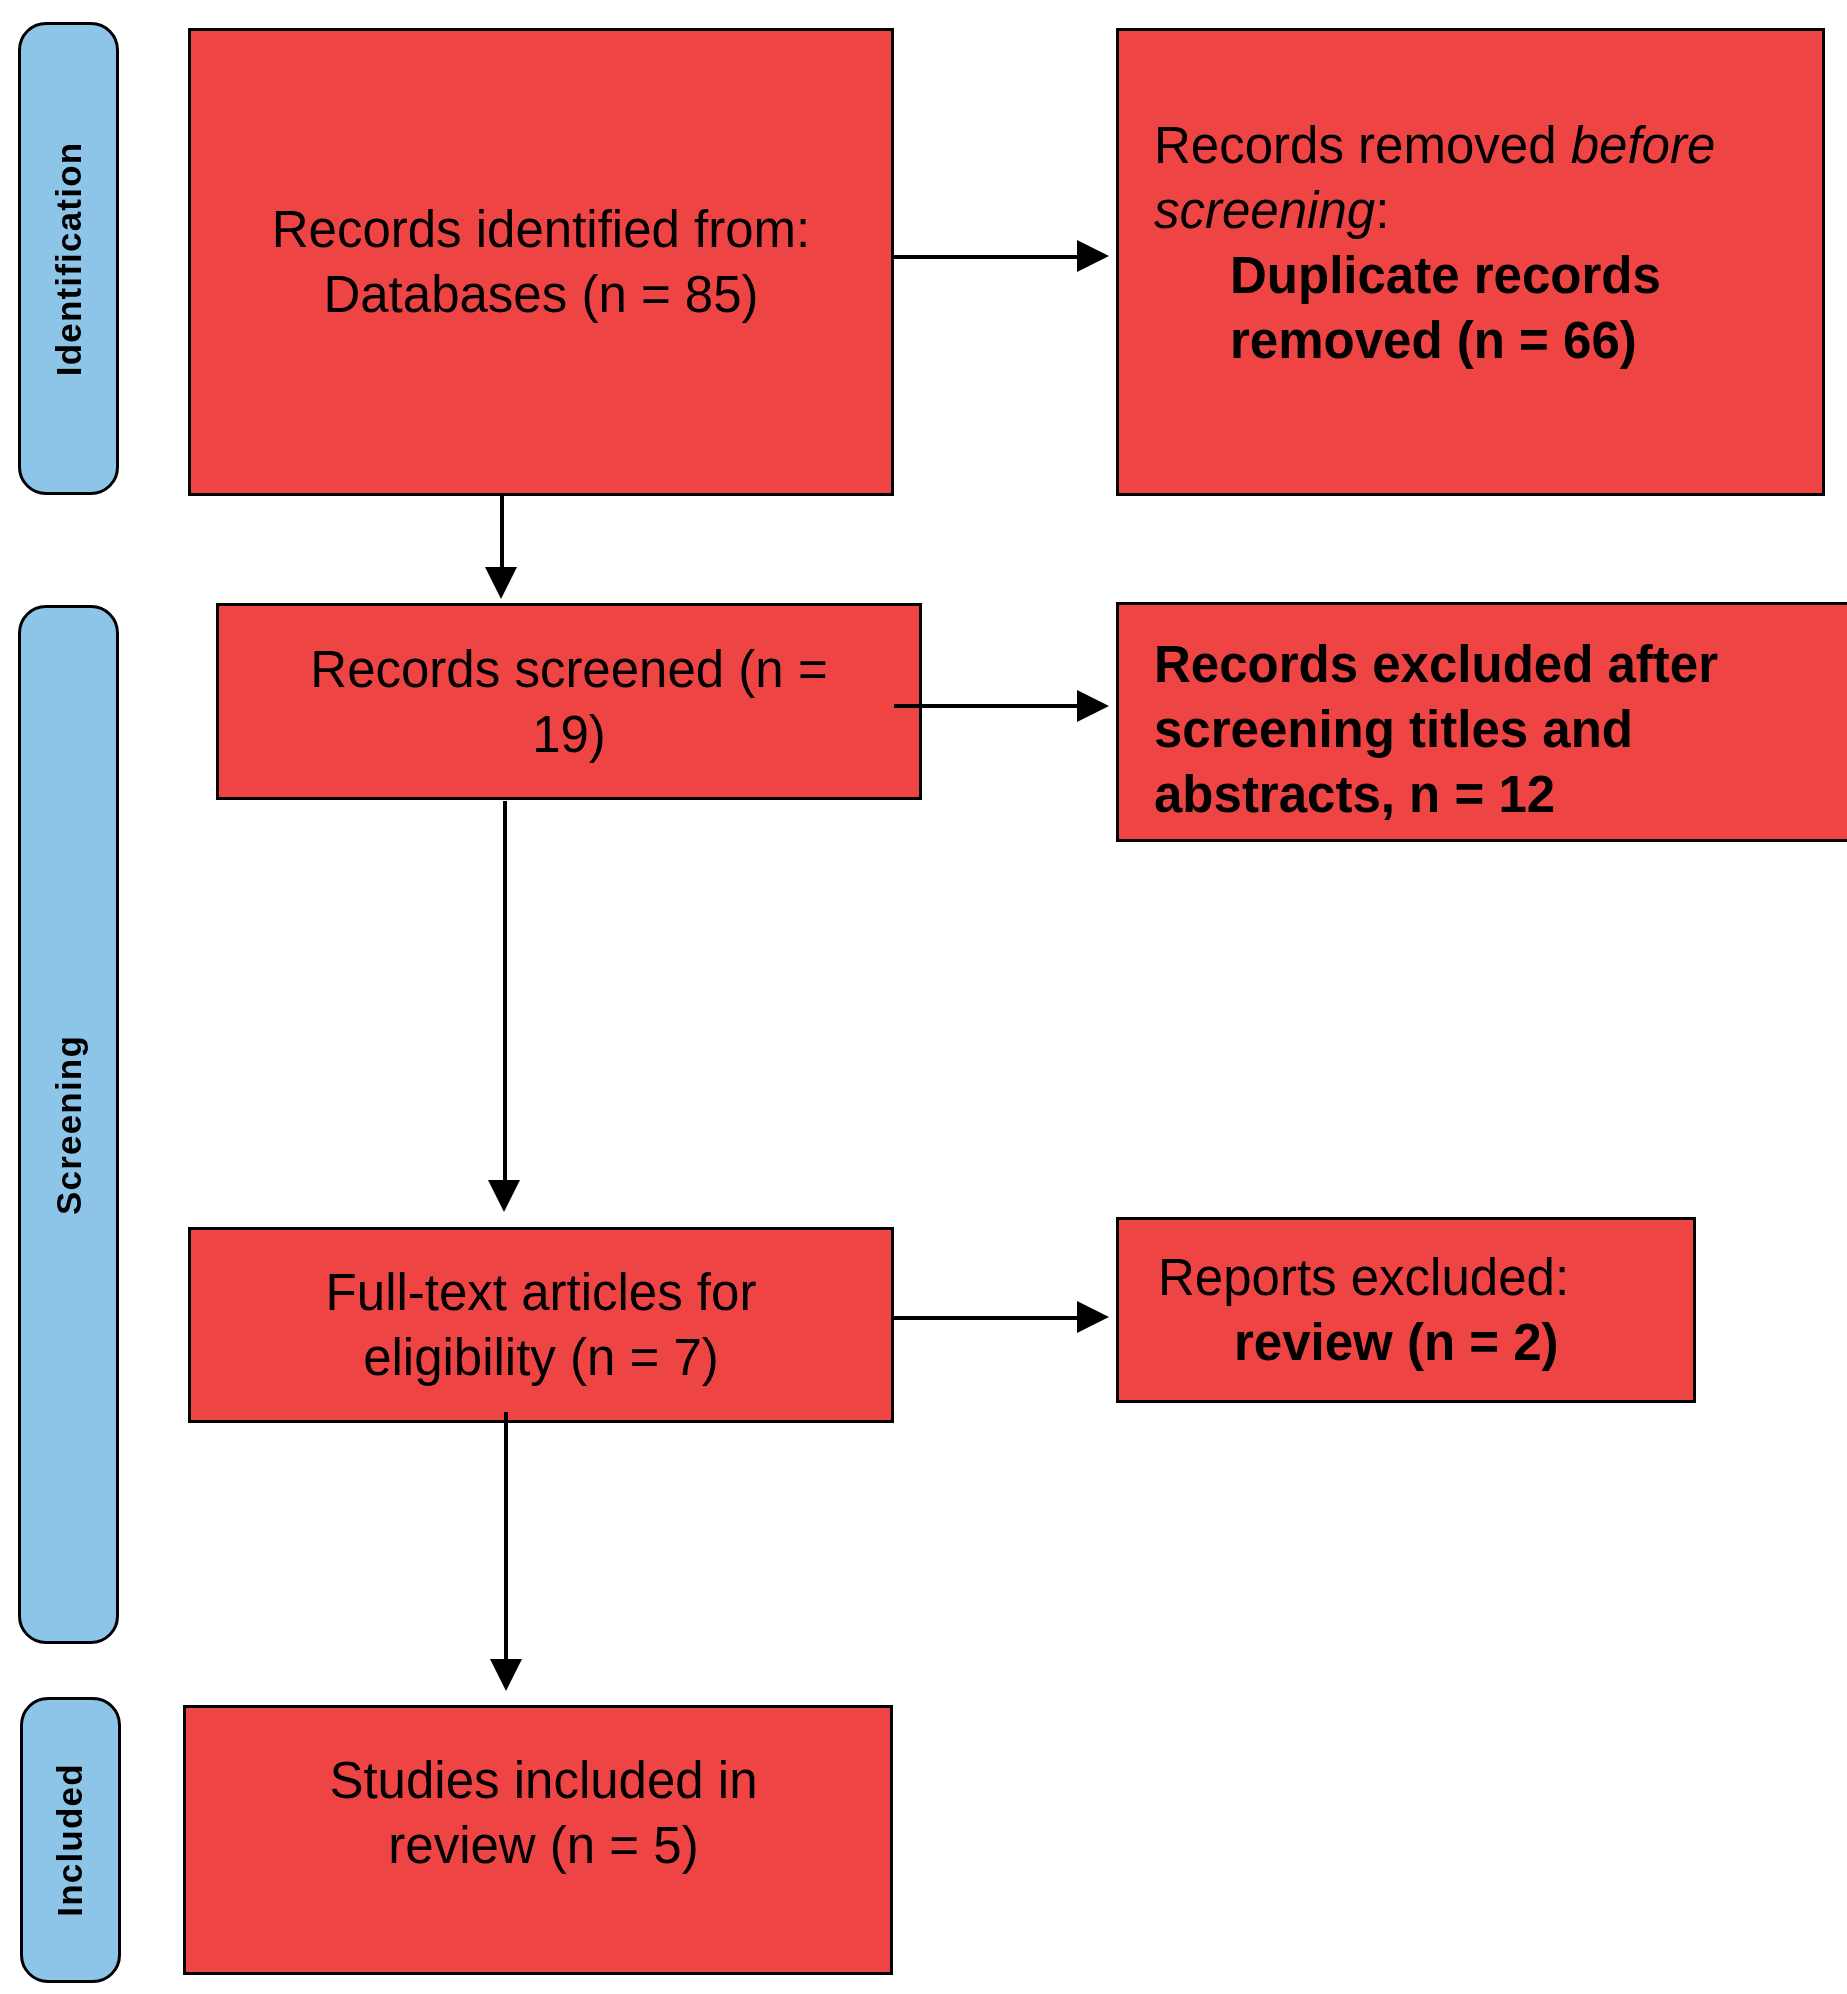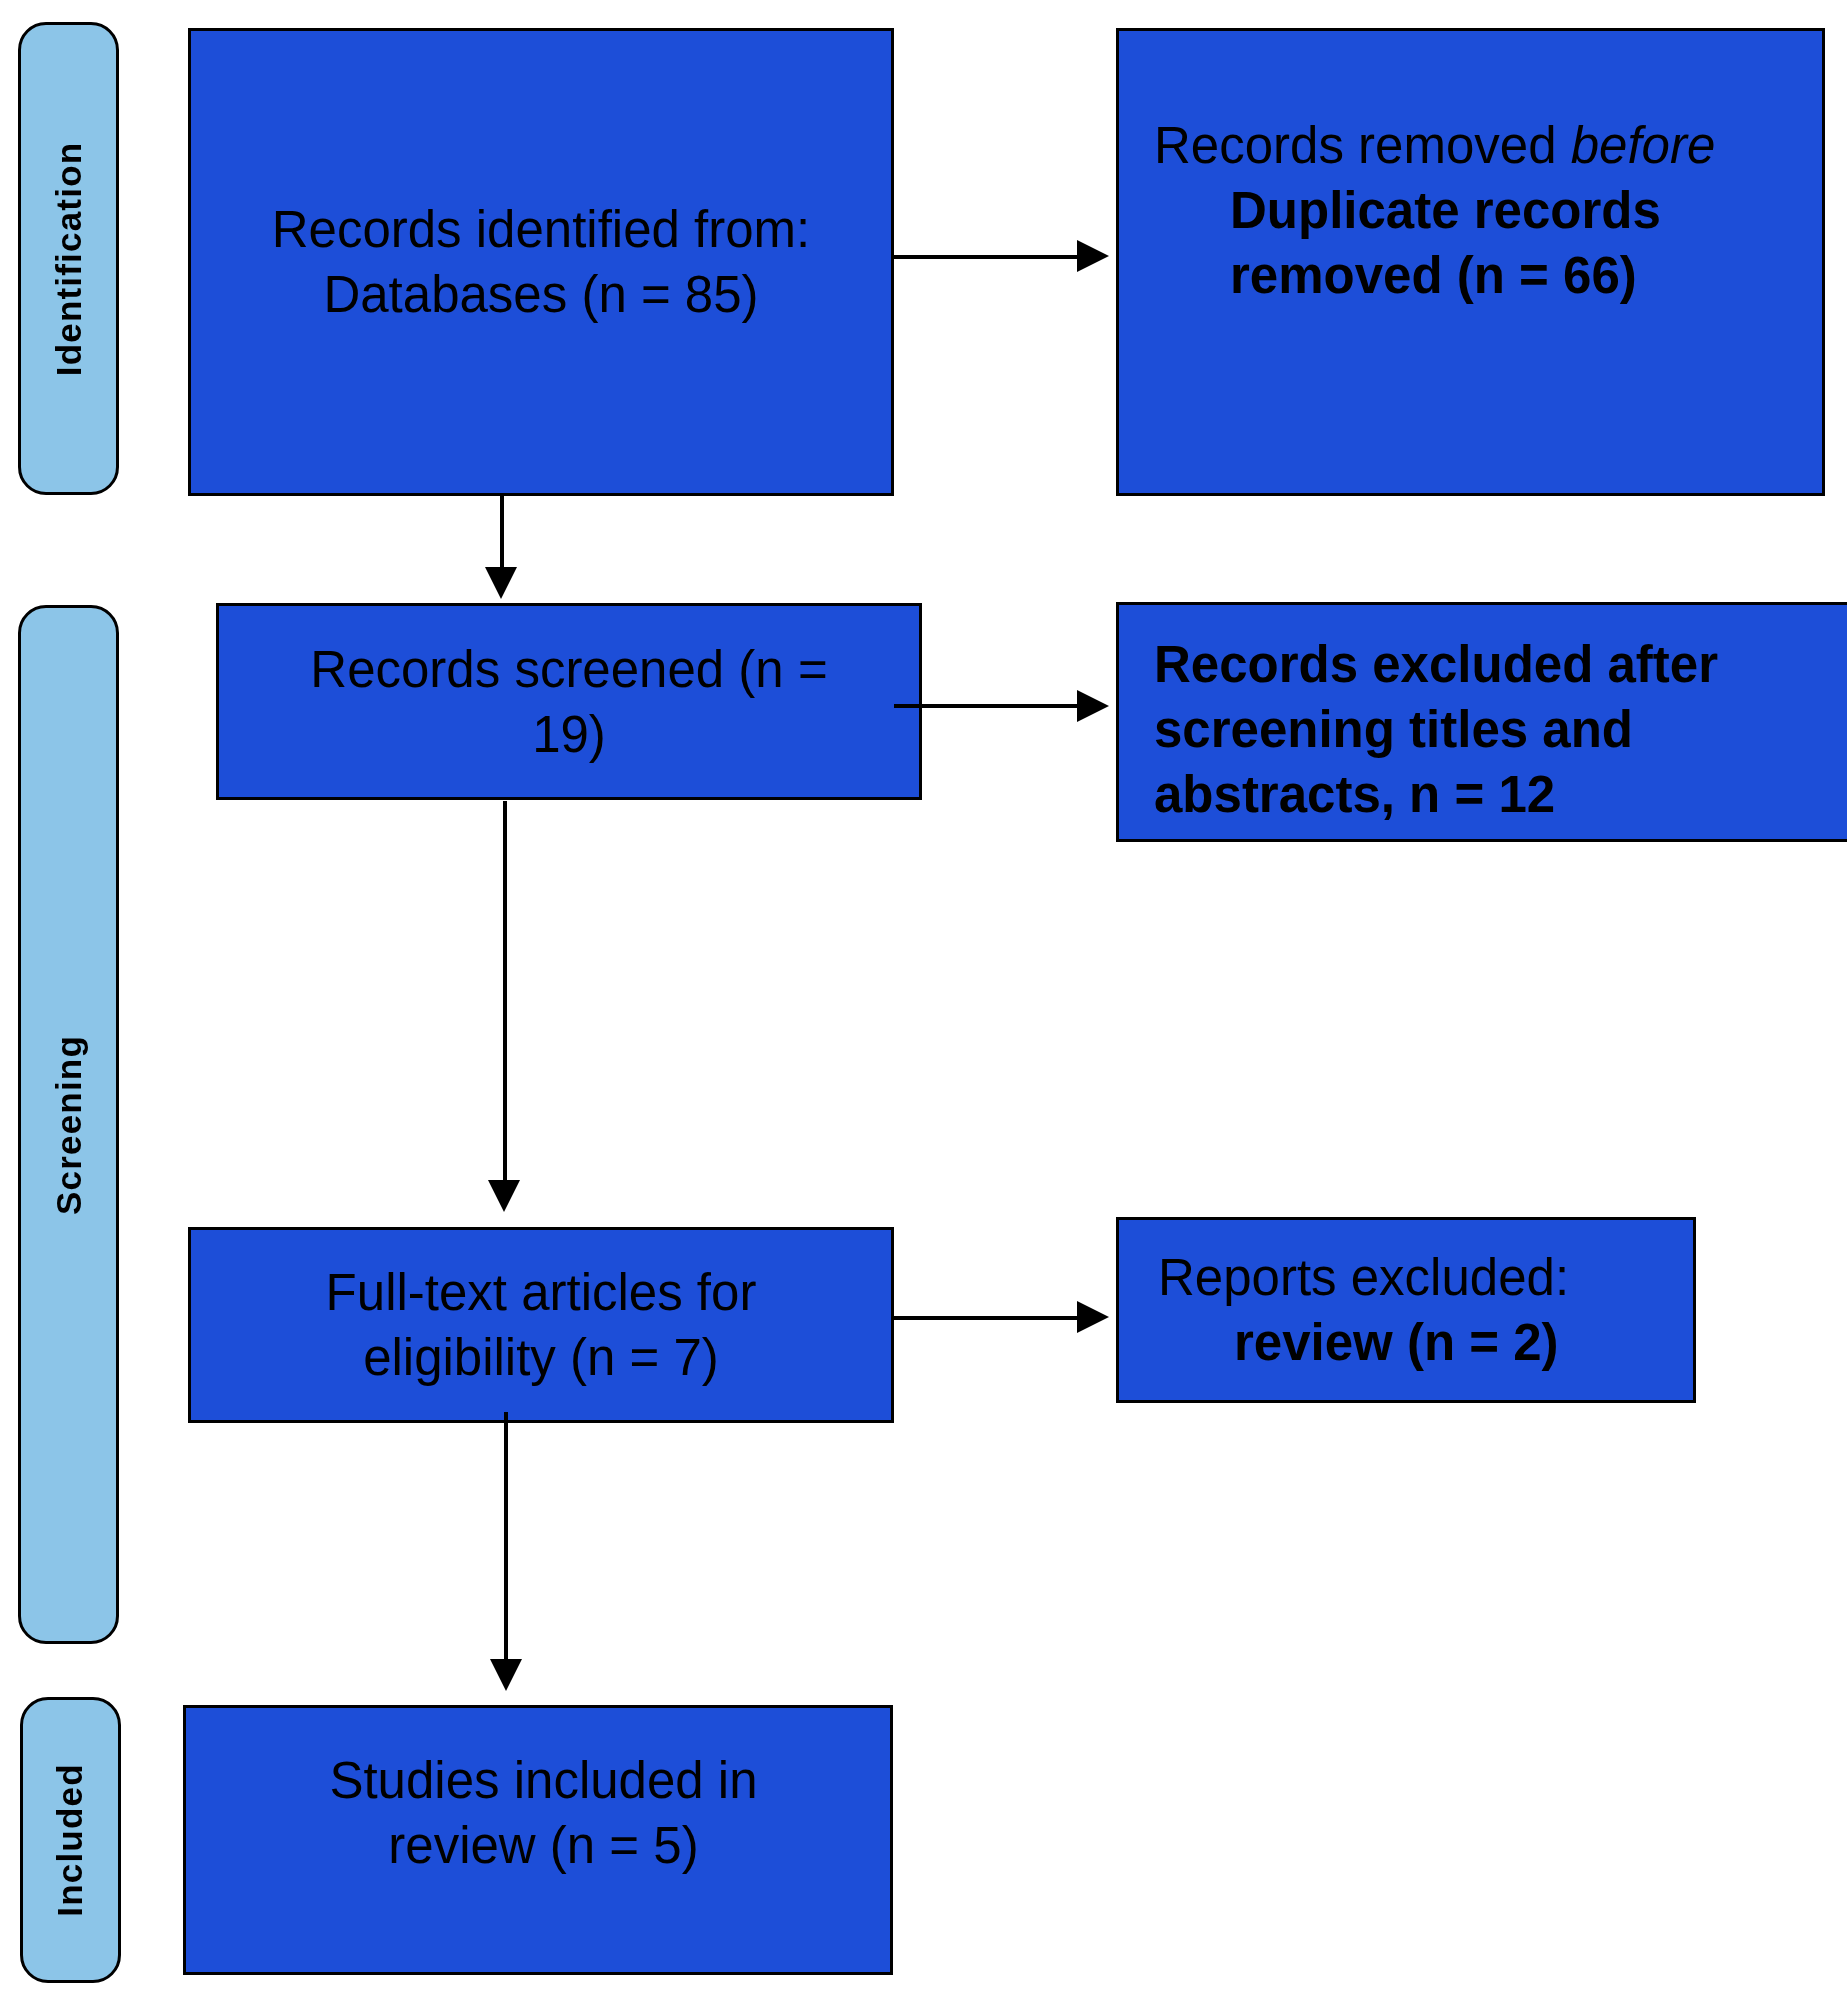--- a/index.html
+++ b/index.html
@@ -12,21 +12,21 @@
     width: 1848px;
     height: 1995px;
     background: #ffffff;
     font-family: "Liberation Sans", "DejaVu Sans", sans-serif;
     color: #000000;
   }
 
   
   .box {
     position: absolute;
-    background: #1d4ed8;
+    background: #ef4444;
     border: 3.7px solid #000000;
     box-sizing: border-box;
     font-size: 51px;
     line-height: 65px;
     color: #000000;
   }
   .box.center {
     display: flex;
     flex-direction: column;
     align-items: center;
@@ -104,20 +104,21 @@
     <span class="lbl">Included</span>
   </div>
 
   <div class="box center" style="left:188px; top:27.5px; width:706px; height:468px;">
     <div class="line">Records identified from:</div>
     <div class="line">Databases (n = 85)</div>
   </div>
 
   <div class="box leftalign" style="left:1116px; top:27.5px; width:709px; height:468px; padding:82px 18.3px 0 35px;">
     <div class="line"><span>Records removed </span><i>before</i></div>
+    <div class="line"><i>screening</i><span>:</span></div>
     <div class="line indent">Duplicate records</div>
     <div class="line indent">removed (n = 66)</div>
   </div>
 
   <div class="box center" style="left:188px; top:603px; width:706px; height:197px;margin-left:28px;">
     <div class="line">Records screened (n =</div>
     <div class="line">19)</div>
   </div>
 
   <div class="box leftalign" style="left:1116px; top:602px; width:771px; height:240px; padding:27px 18.3px 0 35px;font-weight:bold;">

